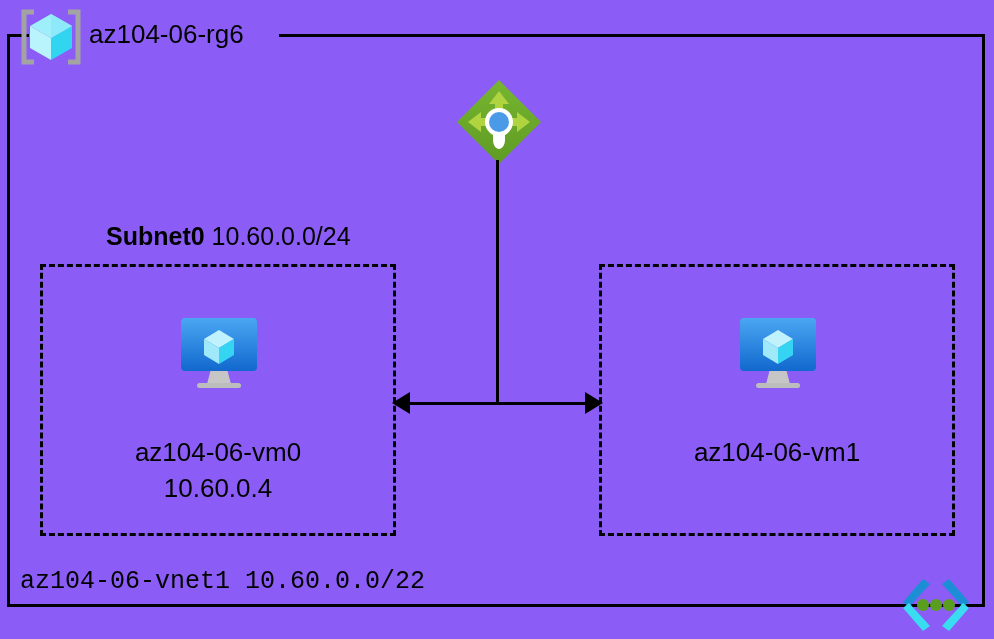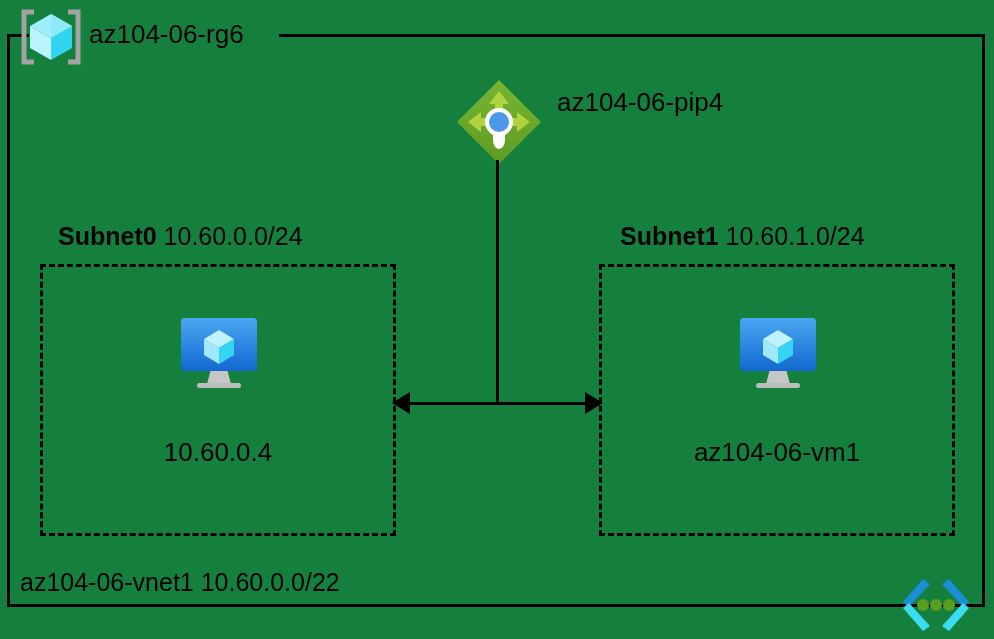--- a/index.html
+++ b/index.html
@@ -8,21 +8,21 @@
     background: #ffffff;
   }
   body {
     font-family: "Liberation Sans", sans-serif;
     color: #000000;
   }
   #canvas {
     position: relative;
     width: 994px;
     height: 639px;
-    background: #15803d;
+    background: #8b5cf6;
     overflow: hidden;
   }
 
   
   .rg-border-top-left {
     position: absolute;
     left: 7px; top: 34px;
     width: 22px; height: 3px;
     background: #000000;
   }
@@ -84,20 +84,21 @@
     width: 3px; height: 243px;
     background: #000000;
   }
 
   
   .subnet-heading {
     position: absolute;
     font-size: 25px;
     line-height: 30px;
     white-space: nowrap;
+    margin-left: 48px;
   }
   .subnet-heading .name { font-weight: bold; }
   .subnet-heading .cidr { font-weight: normal; }
   #subnet0-heading { left: 58px; top: 221px; }
   #subnet1-heading { left: 620px; top: 221px; }
 
   
   .subnet-box {
     position: absolute;
     border: 3px dashed #000000;
@@ -148,20 +149,21 @@
     border-left: 18px solid #000000;
   }
 
   
   .vnet-label {
     position: absolute;
     left: 20px; top: 567px;
     font-size: 25px;
     line-height: 30px;
     white-space: nowrap;
+    font-family: Liberation Mono, monospace;
   }
 
   
   .vnet-icon {
     position: absolute;
     left: 893px; top: 575px;
     width: 86px; height: 62px;
   }
 </style>
 </head>
@@ -203,21 +205,20 @@
 
       <polygon points="13,44 26,34 26,40 40,40 40,48 26,48 26,54" fill="#AFD440"></polygon>
 
       <polygon points="75,44 62,34 62,40 48,40 48,48 62,48 62,54" fill="#AFD440"></polygon>
 
       <path d="M44 30 C52 30 58 36 58 44 C58 50 54 55 50 57 L50 62 C50 67 47 71 44 71 C41 71 38 67 38 62 L38 57 C34 55 30 50 30 44 C30 36 36 30 44 30 Z" fill="#FFFFFF"></path>
       <circle cx="44" cy="44" r="10" fill="#4B9AE8"></circle>
     </svg>
   </div>
   <div class="lb-labels">
-    <div>az104-06-pip4</div>
   </div>
   <div class="lb-stem"></div>
 
   <div class="subnet-heading" id="subnet0-heading">
     <span class="name">Subnet0</span>
     <span class="cidr"> 10.60.0.0/24</span>
   </div>
   <div class="subnet-box" id="subnet0-box"></div>
   <div class="vm-icon" id="vm0-icon">
     <svg width="88" height="80" viewBox="0 0 88 80">
@@ -232,27 +233,24 @@
       <rect x="22" y="69" width="44" height="5" rx="2.5" fill="#BDBDBD"></rect>
 
       <rect x="6" y="4" width="76" height="53" rx="4" fill="url(#vmgrad0)"></rect>
 
       <polygon points="44,16 59,25 44,34 29,25" fill="#BFF2FC"></polygon>
       <polygon points="29,25 44,34 44,50 29,41" fill="#9FE9FA"></polygon>
       <polygon points="59,25 59,41 44,50 44,34" fill="#35D4F2"></polygon>
     </svg>
   </div>
   <div class="vm-labels" id="vm0-labels">
+    <div>az104-06-vm0</div>
     <div>10.60.0.4</div>
   </div>
 
-  <div class="subnet-heading" id="subnet1-heading">
-    <span class="name">Subnet1</span>
-    <span class="cidr"> 10.60.1.0/24</span>
-  </div>
   <div class="subnet-box" id="subnet1-box"></div>
   <div class="vm-icon" id="vm1-icon">
     <svg width="88" height="80" viewBox="0 0 88 80">
       <defs>
         <linearGradient id="vmgrad1" x1="0" y1="0" x2="0" y2="1">
           <stop offset="0%" stop-color="#4AA7F2"></stop>
           <stop offset="100%" stop-color="#1268CE"></stop>
         </linearGradient>
       </defs>
       <path d="M36 55 L52 55 L56 70 L32 70 Z" fill="#C6C6C6"></path>

